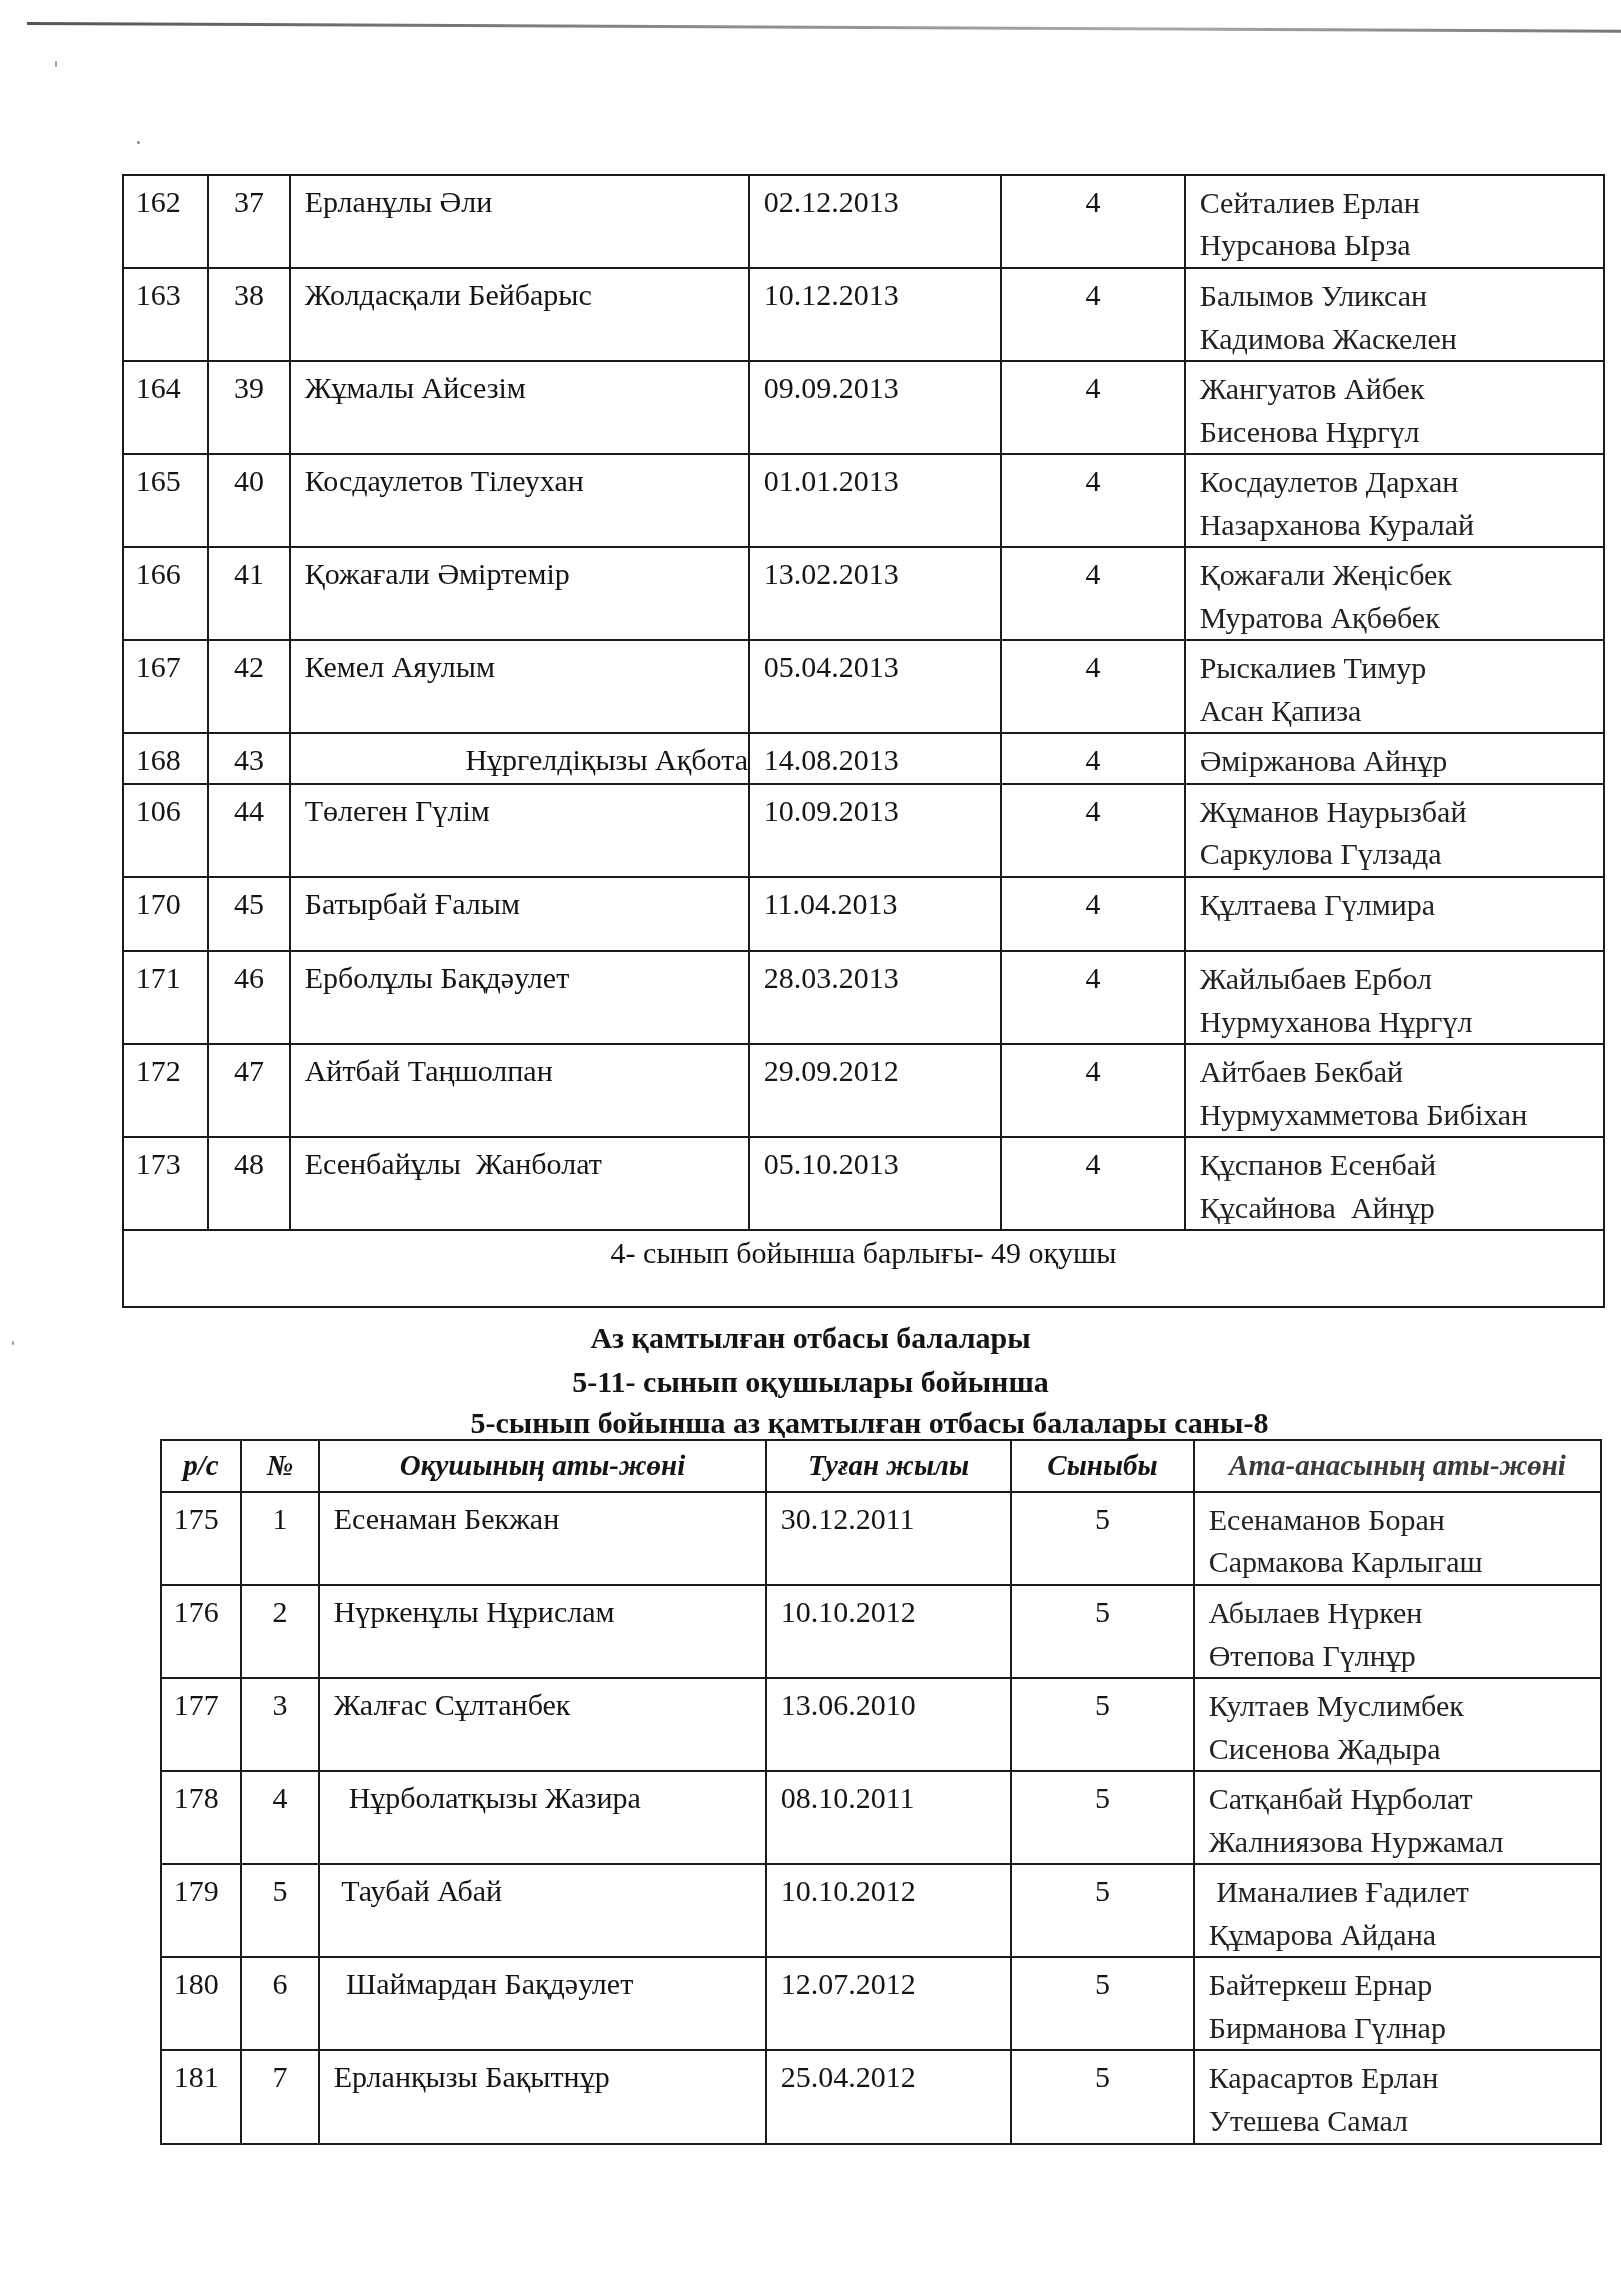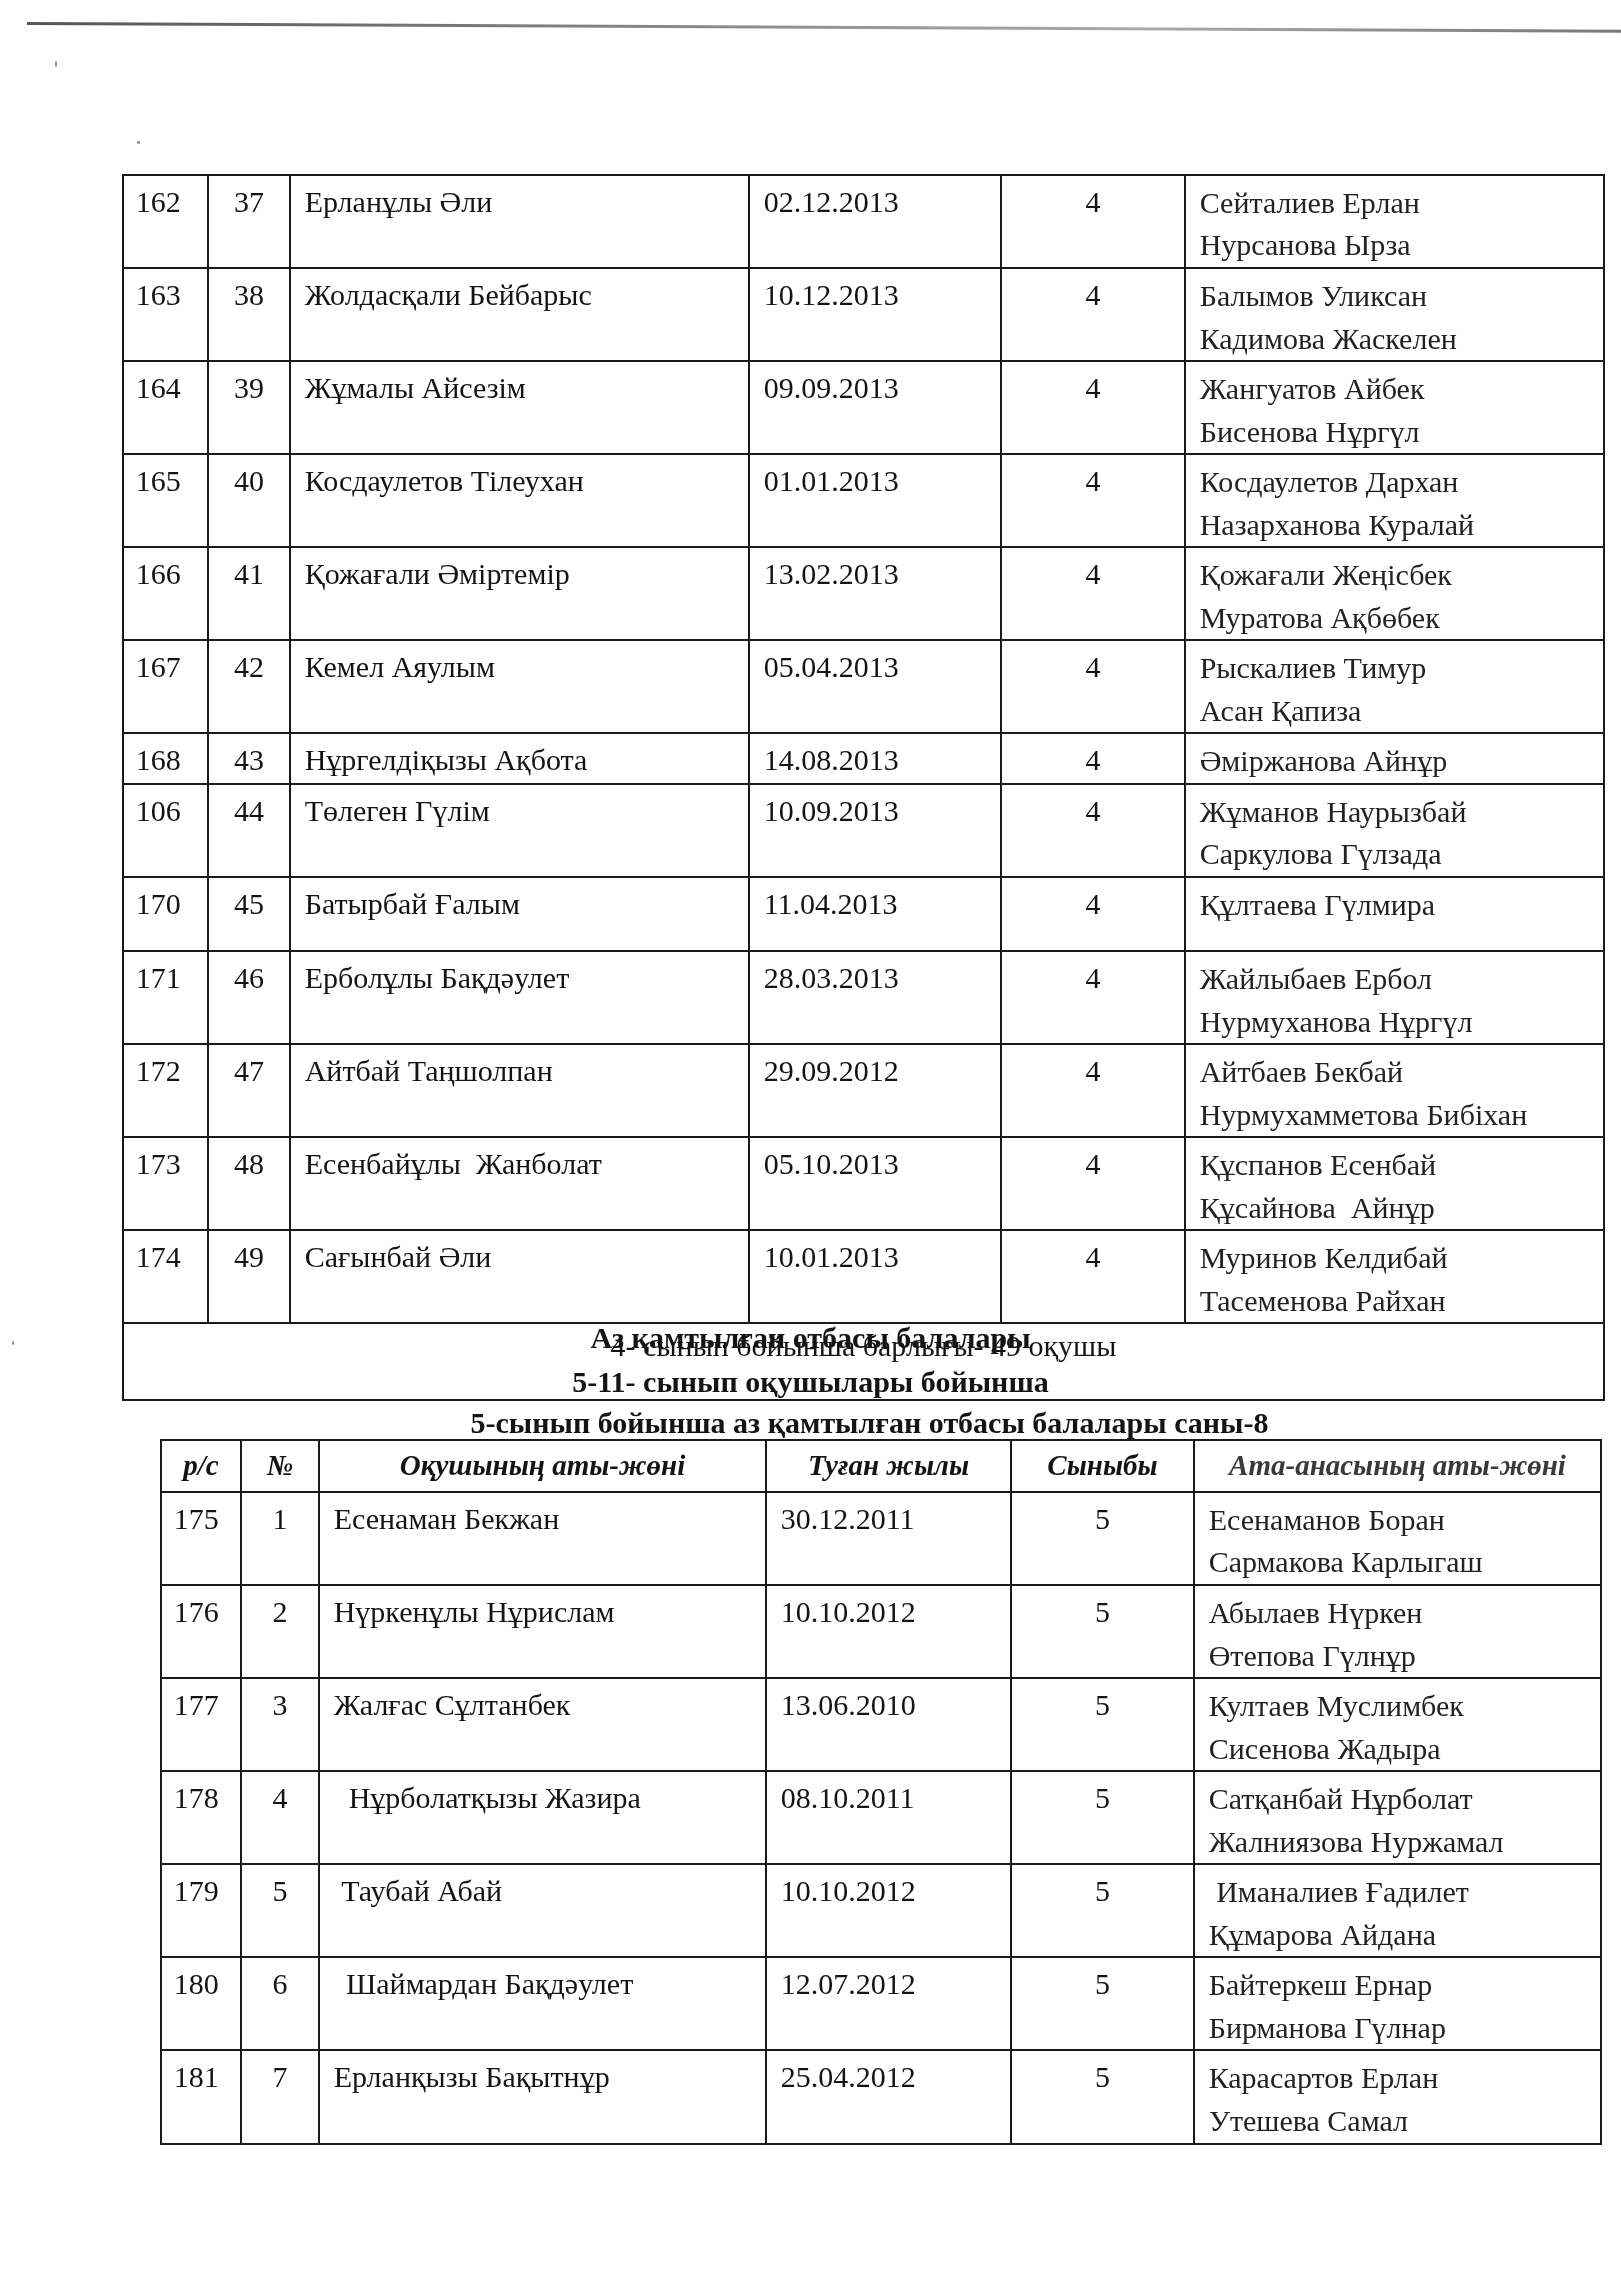--- a/index.html
+++ b/index.html
@@ -117,21 +117,21 @@
         <td class="date">05.04.2013</td>
         <td class="cls">4</td>
         <td class="par">
           <div style="white-space: pre;">Рыскалиев Тимур</div>
           <div style="white-space: pre;">Асан Қапиза</div>
         </td>
       </tr>
       <tr style="height: 46px;">
         <td class="pc">168</td>
         <td class="no">43</td>
-        <td class="name" style="white-space: pre;">Нұргелдіқызы Ақбота</td>
+        <td class="name" style="white-space: pre; text-align: right;">Нұргелдіқызы Ақбота</td>
         <td class="date">14.08.2013</td>
         <td class="cls">4</td>
         <td class="par">
           <div style="white-space: pre;">Әміржанова Айнұр</div>
         </td>
       </tr>
       <tr style="height: 76px;">
         <td class="pc">106</td>
         <td class="no">44</td>
         <td class="name" style="white-space: pre;">Төлеген Гүлім</td>
@@ -176,31 +176,20 @@
       </tr>
       <tr style="height: 88px;">
         <td class="pc">173</td>
         <td class="no">48</td>
         <td class="name" style="white-space: pre;">Есенбайұлы  Жанболат</td>
         <td class="date">05.10.2013</td>
         <td class="cls">4</td>
         <td class="par">
           <div style="white-space: pre;">Құспанов Есенбай</div>
           <div style="white-space: pre;">Құсайнова  Айнұр</div>
-        </td>
-      </tr>
-      <tr style="height: 88px;">
-        <td class="pc">174</td>
-        <td class="no">49</td>
-        <td class="name" style="white-space: pre;">Сағынбай Әли</td>
-        <td class="date">10.01.2013</td>
-        <td class="cls">4</td>
-        <td class="par">
-          <div style="white-space: pre;">Муринов Келдибай</div>
-          <div style="white-space: pre;">Тасеменова Райхан</div>
         </td>
       </tr>
       <tr style="height: 77px;">
         <td colspan="6" class="summary">4- сынып бойынша барлығы- 49 оқушы</td>
       </tr>
     </tbody>
 </table>
 
 <div class="heading" style="top:1321px;">Аз қамтылған отбасы балалары</div>
 <div class="heading" style="top:1365px;">5-11- сынып оқушылары бойынша</div>

